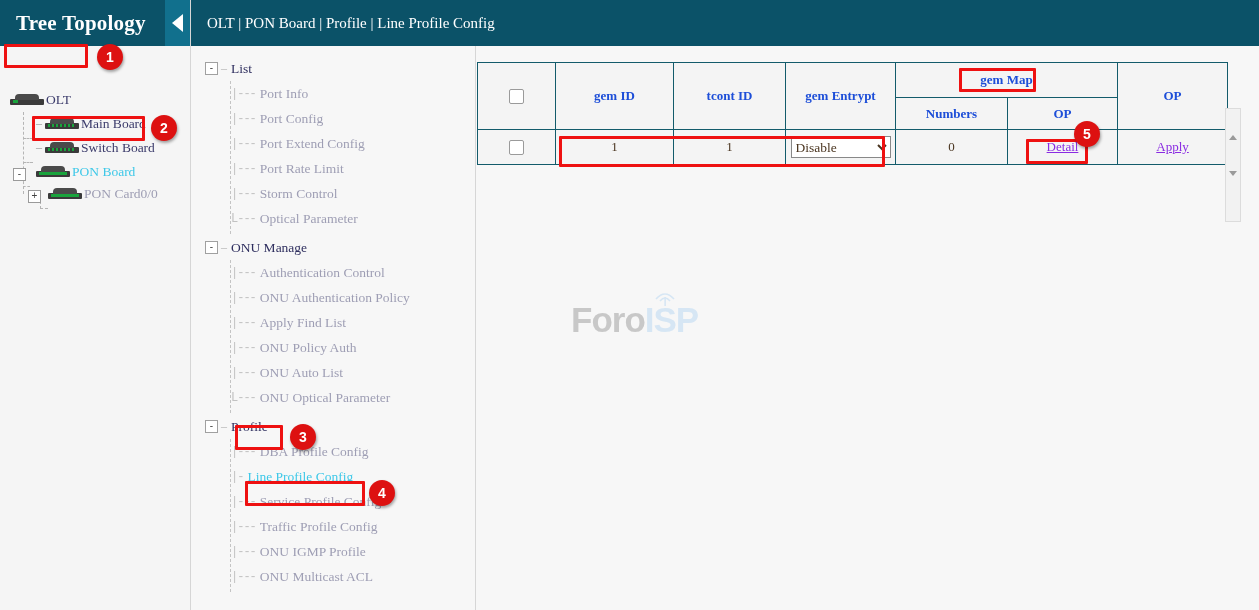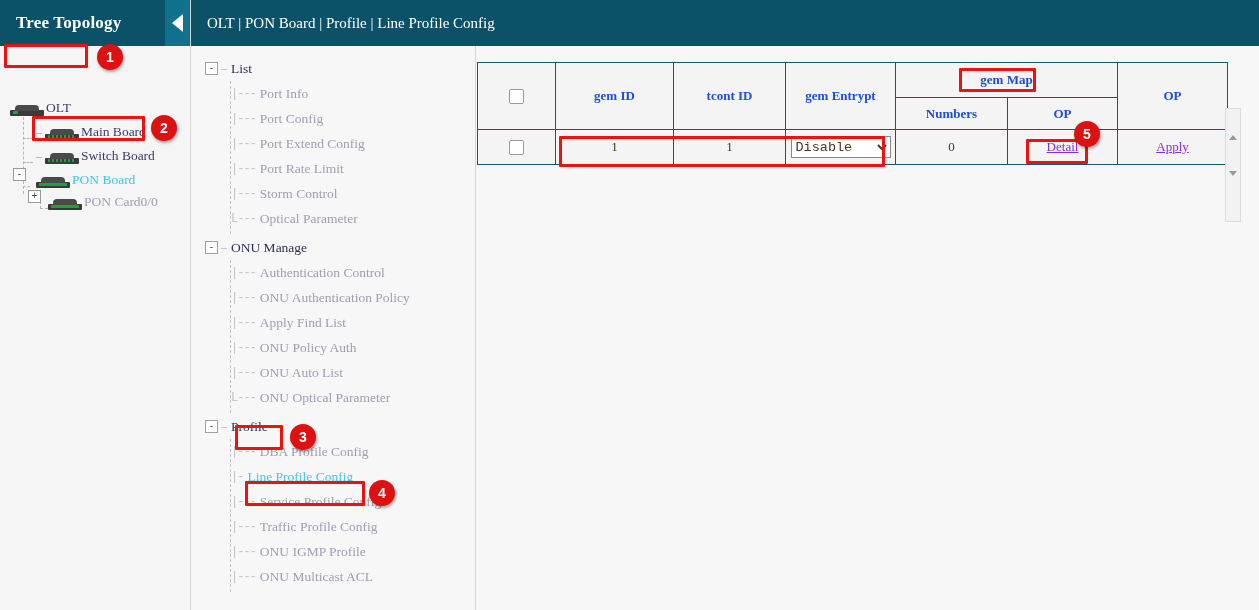--- a/index.html
+++ b/index.html
@@ -28,21 +28,21 @@
   }
   #tree-header {
     height: 46px;
     background: #0b5268;
     display: flex;
     align-items: center;
     position: relative;
   }
   #tree-header-title {
     color: #ffffff;
-    font-size: 17px;
+    font-size: 21px;
     font-weight: bold;
     padding-left: 16px;
     letter-spacing: .2px;
   }
   #collapse-btn {
     position: absolute;
     right: 0; top: 0;
     width: 25px; height: 46px;
     background: #11708d;
     display: flex;
@@ -56,21 +56,21 @@
     border-bottom: 9px solid transparent;
     border-right: 11px solid #ffffff;
   }
 
   .tree-body { position: relative; padding-top: 4px; }
 
   .tnode {
     position: relative;
     height: 24px;
     display: flex;
-    align-items: flex-end;
+    align-items: flex-start;
     font-size: 13.5px;
     white-space: nowrap;
   }
   .tnode .label { color: #3b3b6b; }
   .tnode.sel .label { color: #3ec8e8; }
   .tnode.dim .label { color: #9e9eb4; }
 
   
   .board-ico {
     width: 34px; height: 13px;
@@ -238,21 +238,21 @@
     vertical-align: middle;
     cursor: pointer;
   }
   .lnk {
     color: #8a2be2;
     text-decoration: underline;
     cursor: pointer;
     font-size: 13px;
   }
   select.sel {
-    font-family: Liberation Mono, monospace;
+    font-family: Liberation Serif, serif;
     font-size: 13.5px;
     color: #4a3520;
     width: 100px;
     height: 22px;
     border: 1px solid #888;
     background: #fff;
   }
 
   
   #scroll-widget {
@@ -573,20 +573,30 @@
       </tr>
     </tbody>
   </table>
 
   <div id="scroll-widget">
     <span class="sa up"></span>
     <span class="sa down"></span>
   </div>
 
 
+  <div id="watermark">
+    <svg class="ant" viewBox="0 0 26 20">
+      <path d="M4 13 Q13 3 22 13" stroke="#bcd9f2" stroke-width="1.6" fill="none"></path>
+      <path d="M8 15 Q13 9 18 15" stroke="#bcd9f2" stroke-width="1.6" fill="none"></path>
+      <rect x="12.3" y="11" width="1.6" height="9" fill="#bcd9f2"></rect>
+    </svg>
+    <div class="wm-text">
+      <span class="wm-foro">Foro</span><span class="wm-isp">ISP</span>
+    </div>
+  </div>
 
 </div>
 
 <div class="hl" style="left:4px;  top:44px;  width:84px;  height:24px;"></div>
 <div class="badge" style="left:97px; top:44px;">1</div>
 
 <div class="hl" style="left:32px; top:116px; width:113px; height:25px;"></div>
 <div class="badge" style="left:151px; top:115px;">2</div>
 
 <div class="hl" style="left:235px; top:425px; width:48px;  height:25px;"></div>

